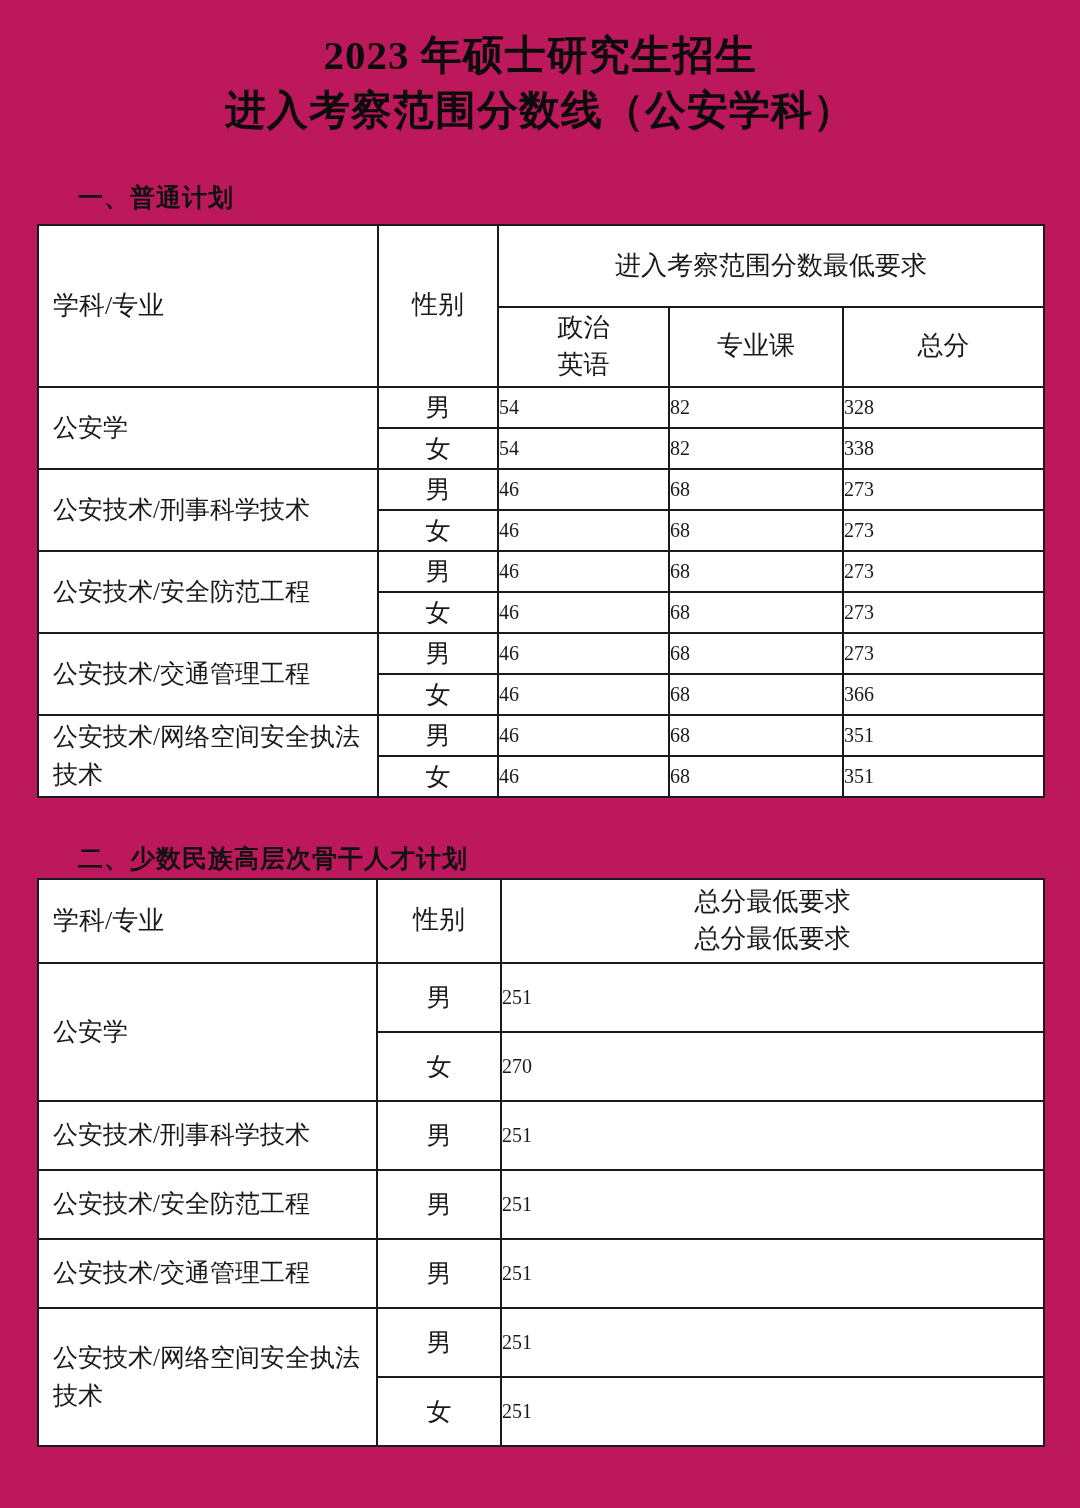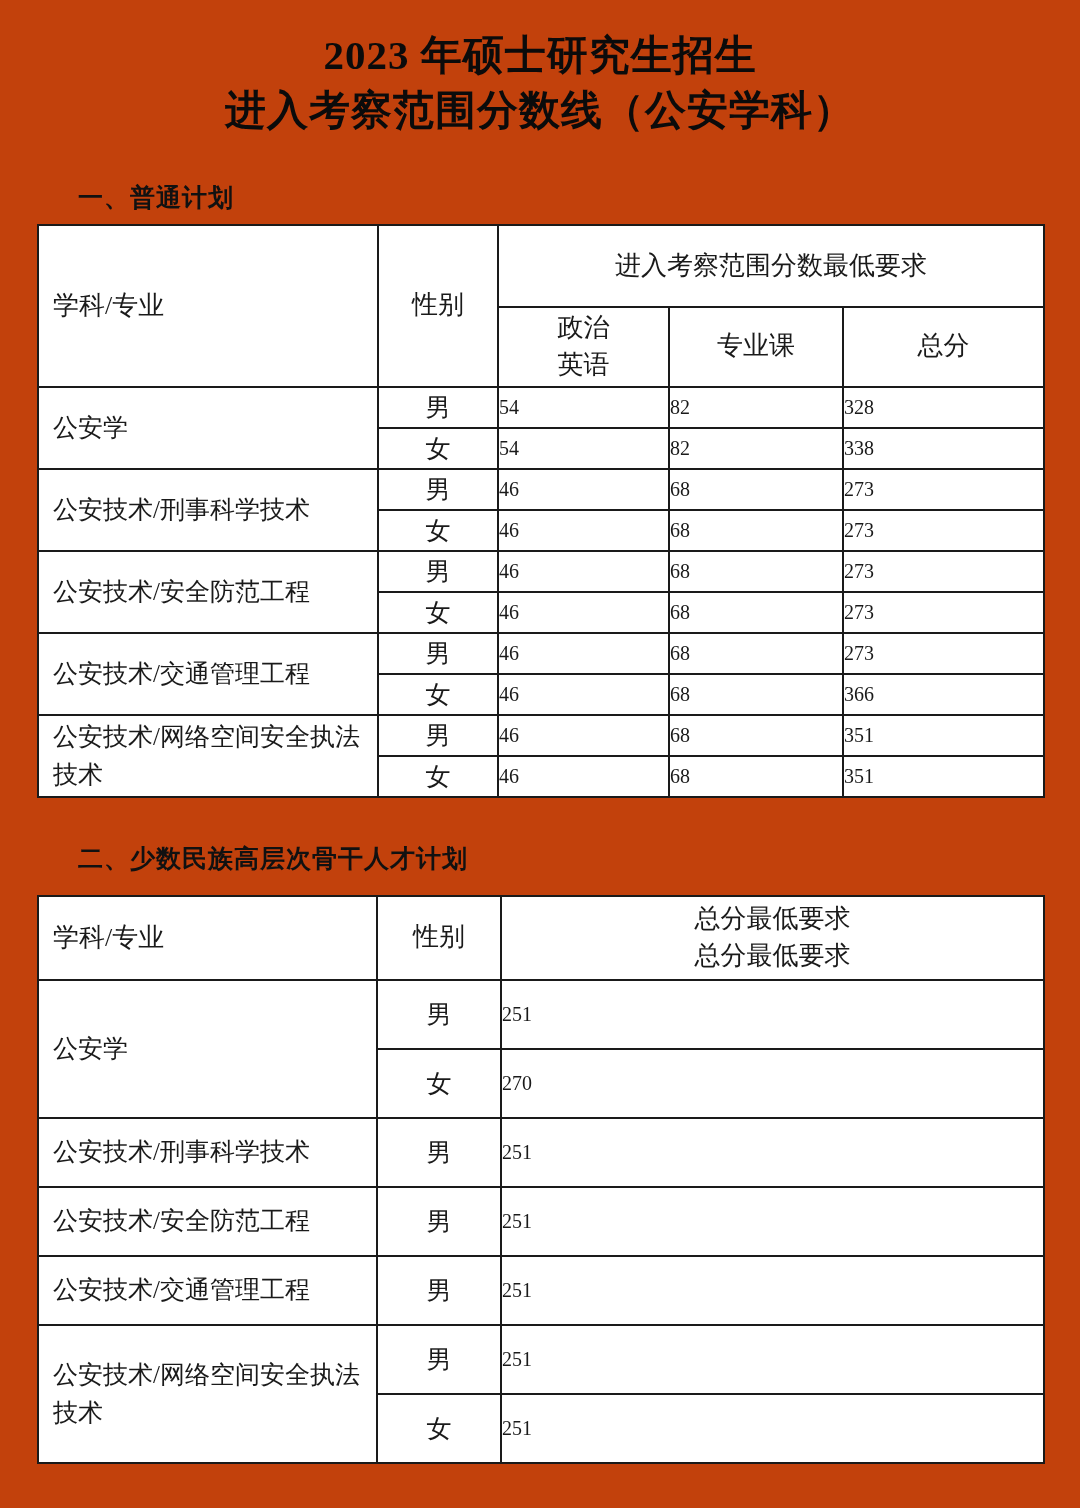--- a/index.html
+++ b/index.html
@@ -11,21 +11,21 @@
     width: 1080px;
     height: 1508px;
     font-family: "Liberation Serif", "DejaVu Serif", serif;
     color: #111111;
     overflow: hidden;
   }
   .page {
     width: 1080px;
     height: 1508px;
     position: relative;
-    background: #c2410c;
+    background: #be185d;
     box-sizing: border-box;
   }
 
   
   .doc-title {
     text-align: center;
     font-weight: bold;
     font-size: 41px;
     line-height: 1.34;
     letter-spacing: 1px;
@@ -39,21 +39,21 @@
 
   
   .section-heading {
     font-weight: bold;
     font-size: 25px;
     letter-spacing: 1px;
     color: #111111;
     margin-left: 78px;
   }
   .sec1-heading { margin-top: 43px; margin-bottom: 10px; }
-  .sec2-heading { margin-top: 44px; margin-bottom: 20px; }
+  .sec2-heading { margin-top: 44px; margin-bottom: 3px; }
 
   
   .tbl-wrap {
     margin: 0 37px 0 37px;
     width: 1006px;
   }
   table.grid {
     border-collapse: collapse;
     width: 100%;
     table-layout: fixed;

